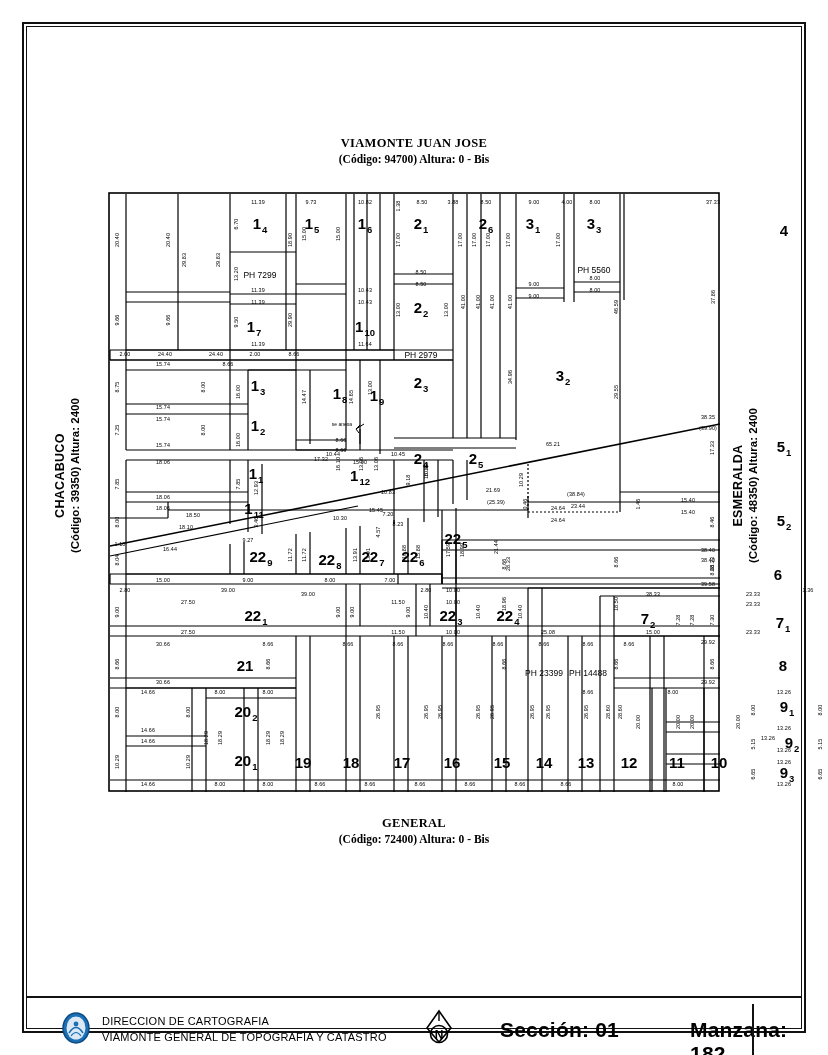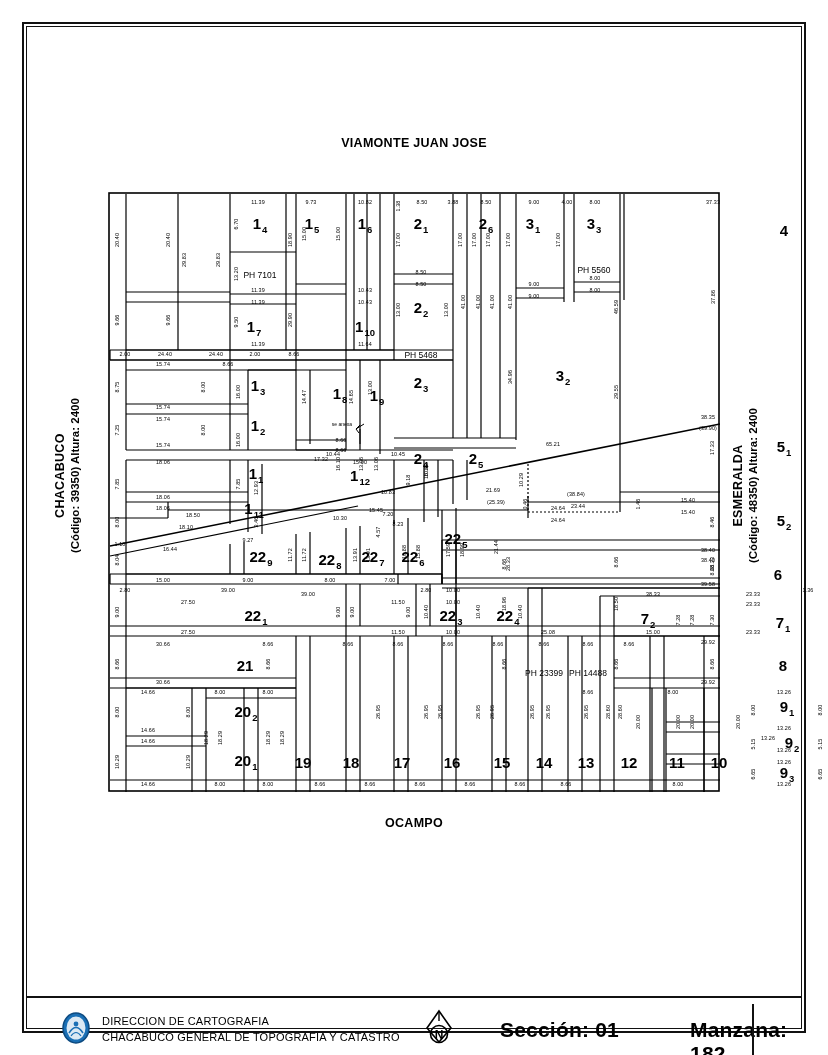--- a/index.html
+++ b/index.html
@@ -4,21 +4,21 @@
 <style>
   html,body{margin:0;padding:0;background:#ffffff;}
   body{font-family:"Liberation Sans",sans-serif;color:#000;}
   #page{position:relative;width:828px;height:1055px;background:#fff;overflow:hidden;}
 
   
   .frame-outer{position:absolute;left:22px;top:22px;width:784px;height:1011px;border:2px solid #111;box-sizing:border-box;}
   .frame-inner{position:absolute;left:26px;top:26px;width:776px;height:1003px;border:1px solid #111;box-sizing:border-box;}
 
   
-  .street{position:absolute;text-align:center;font-weight:bold;line-height:1.25;}
+  .street{position:absolute;text-align:center;font-weight:bold;line-height:1.25;font-family:Liberation Serif, serif;}
   .street .nm{font-size:12.5px;letter-spacing:.3px;}
   .street .cd{font-size:11.5px;}
 
   .street-v{position:absolute;font-weight:bold;line-height:1.3;text-align:center;}
   .street-v .nm{font-size:12.5px;letter-spacing:.3px;}
   .street-v .cd{font-size:11.5px;}
   .rot-left{transform:rotate(-90deg);transform-origin:50% 50%;}
   .rot-right{transform:rotate(-90deg);transform-origin:50% 50%;}
 
   
@@ -39,24 +39,26 @@
 </head>
 <body>
 
 <div id="page">
 
   <div class="frame-outer"></div>
   <div class="frame-inner"></div>
 
   <div class="street" style="left:248px;top:136px;width:332px;">
     <div class="nm">VIAMONTE JUAN JOSE</div>
+    <div class="cd">(Código: 94700) Altura: 0  - Bis</div>
   </div>
 
   <div class="street" style="left:248px;top:816px;width:332px;">
-    <div class="nm">OCAMPO</div>
+    <div class="nm">GENERAL</div>
+    <div class="cd">(Código: 72400) Altura: 0  - Bis</div>
   </div>
 
   <div class="street-v rot-left" style="left:-47px;top:460px;width:230px;">
     <div class="nm">CHACABUCO</div>
     <div class="cd">(Código: 39350) Altura: 2400</div>
   </div>
 
   <div class="street-v rot-right" style="left:631px;top:470px;width:230px;">
     <div class="nm">ESMERALDA</div>
     <div class="cd">(Código: 48350) Altura: 2400</div>
@@ -561,23 +563,23 @@
         <div style="position: absolute; left: 262px; top: 592px; transform: translate(-50%, -50%) rotate(0deg); font-size: 5.4px; white-space: nowrap; color: rgb(0, 0, 0); letter-spacing: 0.1px; font-family: &quot;Liberation Sans&quot;, sans-serif;">8.66</div>
         <div style="position: absolute; left: 312px; top: 592px; transform: translate(-50%, -50%) rotate(0deg); font-size: 5.4px; white-space: nowrap; color: rgb(0, 0, 0); letter-spacing: 0.1px; font-family: &quot;Liberation Sans&quot;, sans-serif;">8.66</div>
         <div style="position: absolute; left: 362px; top: 592px; transform: translate(-50%, -50%) rotate(0deg); font-size: 5.4px; white-space: nowrap; color: rgb(0, 0, 0); letter-spacing: 0.1px; font-family: &quot;Liberation Sans&quot;, sans-serif;">8.66</div>
         <div style="position: absolute; left: 412px; top: 592px; transform: translate(-50%, -50%) rotate(0deg); font-size: 5.4px; white-space: nowrap; color: rgb(0, 0, 0); letter-spacing: 0.1px; font-family: &quot;Liberation Sans&quot;, sans-serif;">8.66</div>
         <div style="position: absolute; left: 458px; top: 592px; transform: translate(-50%, -50%) rotate(0deg); font-size: 5.4px; white-space: nowrap; color: rgb(0, 0, 0); letter-spacing: 0.1px; font-family: &quot;Liberation Sans&quot;, sans-serif;">8.66</div>
         <div style="position: absolute; left: 570px; top: 592px; transform: translate(-50%, -50%) rotate(0deg); font-size: 5.4px; white-space: nowrap; color: rgb(0, 0, 0); letter-spacing: 0.1px; font-family: &quot;Liberation Sans&quot;, sans-serif;">8.00</div>
         <div style="position: absolute; left: 676px; top: 592px; transform: translate(-50%, -50%) rotate(0deg); font-size: 5.4px; white-space: nowrap; color: rgb(0, 0, 0); letter-spacing: 0.1px; font-family: &quot;Liberation Sans&quot;, sans-serif;">13.26</div>
       </div>
 
     <div style="position:absolute;left:0;top:0;width:612px;height:600px;">
-        <div style="position: absolute; left: 152px; top: 83px; transform: translate(-50%, -50%); white-space: nowrap; color: rgb(0, 0, 0); font-size: 8.5px; font-family: &quot;Liberation Sans&quot;, sans-serif;">PH 7101</div>
+        <div style="position: absolute; left: 152px; top: 83px; transform: translate(-50%, -50%); white-space: nowrap; color: rgb(0, 0, 0); font-size: 8.5px; font-family: &quot;Liberation Sans&quot;, sans-serif;">PH 7299</div>
         <div style="position: absolute; left: 486px; top: 78px; transform: translate(-50%, -50%); white-space: nowrap; color: rgb(0, 0, 0); font-size: 8.5px; font-family: &quot;Liberation Sans&quot;, sans-serif;">PH 5560</div>
-        <div style="position: absolute; left: 313px; top: 163px; transform: translate(-50%, -50%); white-space: nowrap; color: rgb(0, 0, 0); font-size: 8.5px; font-family: &quot;Liberation Sans&quot;, sans-serif;">PH 5468</div>
+        <div style="position: absolute; left: 313px; top: 163px; transform: translate(-50%, -50%); white-space: nowrap; color: rgb(0, 0, 0); font-size: 8.5px; font-family: &quot;Liberation Sans&quot;, sans-serif;">PH 2979</div>
         <div style="position: absolute; left: 436px; top: 481px; transform: translate(-50%, -50%); white-space: nowrap; color: rgb(0, 0, 0); font-size: 8.5px; font-family: &quot;Liberation Sans&quot;, sans-serif;">PH 23399</div>
         <div style="position: absolute; left: 480px; top: 481px; transform: translate(-50%, -50%); white-space: nowrap; color: rgb(0, 0, 0); font-size: 8.5px; font-family: &quot;Liberation Sans&quot;, sans-serif;">PH 14488</div>
         <div style="position: absolute; left: 234px; top: 232px; transform: translate(-50%, -50%); white-space: nowrap; color: rgb(0, 0, 0); font-size: 5px; font-family: &quot;Liberation Sans&quot;, sans-serif;">se anexa</div>
       </div>
   </div>
 
   <div class="footer-rule"></div>
   <div class="footer">
 
     <div class="logo">
@@ -585,21 +587,21 @@
         <ellipse cx="14" cy="16" rx="13" ry="15" fill="#1a6fb5" stroke="#0d4a80" stroke-width="1.5"></ellipse>
         <ellipse cx="14" cy="16" rx="9.5" ry="11.5" fill="#ffffff" opacity="0.85"></ellipse>
         <path d="M7 21 Q14 10 21 21" fill="none" stroke="#1a6fb5" stroke-width="1.6"></path>
         <path d="M9 24 Q14 17 19 24" fill="none" stroke="#1a6fb5" stroke-width="1.2"></path>
         <circle cx="14" cy="12" r="2.4" fill="#1a6fb5"></circle>
       </svg>
     </div>
 
     <div class="dept">
       <div>DIRECCION DE CARTOGRAFIA</div>
-      <div>CHACABUCO GENERAL DE TOPOGRAFIA Y CATASTRO</div>
+      <div>VIAMONTE GENERAL DE TOPOGRAFIA Y CATASTRO</div>
     </div>
 
     <div class="compass">
       <svg width="42" height="44" viewBox="0 0 42 44">
         <path d="M21 3 L33 20 L21 34 L9 20 Z" fill="none" stroke="#000" stroke-width="1.6"></path>
         <path d="M21 3 L21 13" stroke="#000" stroke-width="1.4"></path>
         <circle cx="21" cy="26" r="8.5" fill="none" stroke="#000" stroke-width="1.6"></circle>
         <text x="21" y="31" font-family="Liberation Sans, sans-serif" font-size="12" font-weight="bold" text-anchor="middle" fill="#000">N</text>
       </svg>
     </div>

